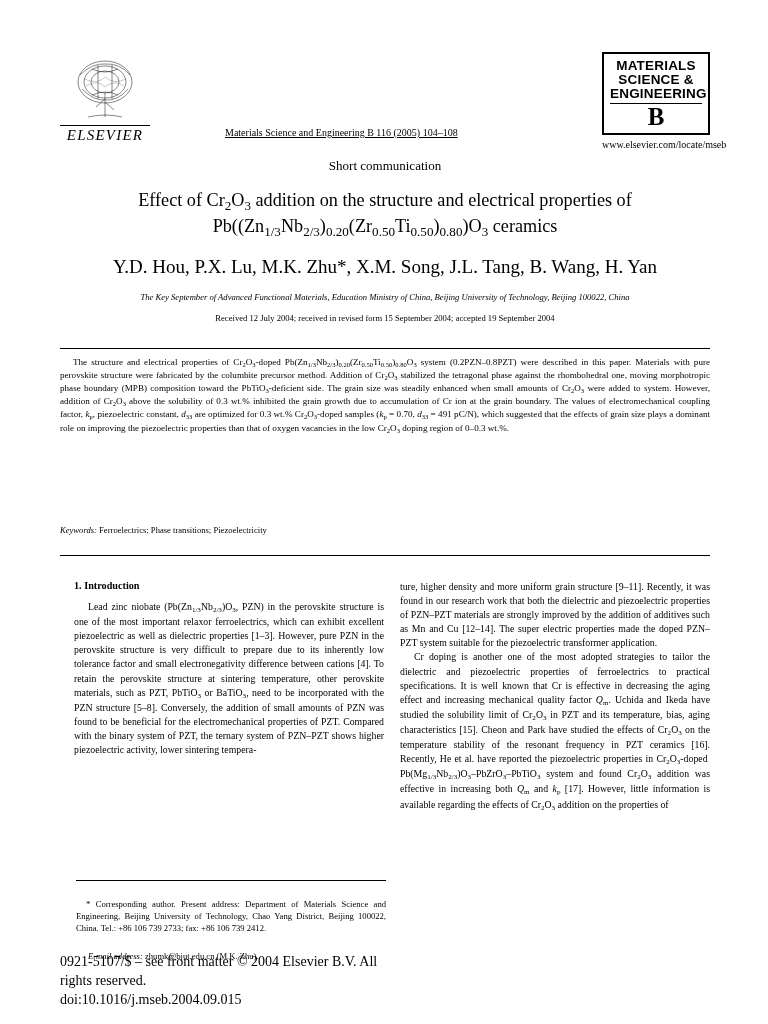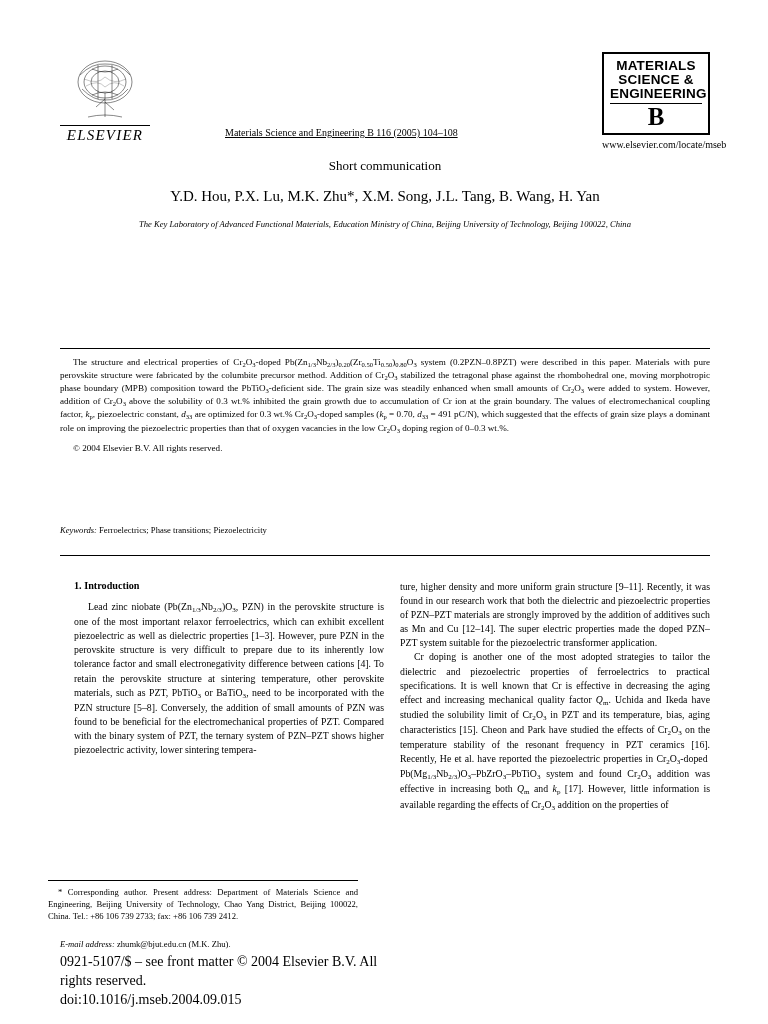--- a/index.html
+++ b/index.html
@@ -104,21 +104,22 @@
     font-size: 13px;
     margin-bottom: 14px;
   }
   .paper-title {
     font-size: 18.2px;
     line-height: 1.32;
     font-weight: normal;
     margin: 0 30px;
   }
   .authors {
-    font-size: 15px;
+    font-size: 19px;
+    margin-top: 16px;
   }
   .affiliation {
     font-size: 8.6px;
     font-style: italic;
     margin-top: 14px;
     padding: 0 20px;
   }
   .dates {
     font-size: 8.6px;
     margin-top: 11px;
@@ -192,25 +193,25 @@
     line-height: 1.44;
     margin: 0;
     text-align: justify;
     text-indent: 14px;
     hyphens: auto;
   }
   .col p.noindent { text-indent: 0; }
   
   .footnote {
     position: absolute;
-    left: 48px;
+    left: 76px;
     top: 880px;
     width: 310px;
     border-top: 0.8px solid #000;
-    padding-top: 6px;
+    padding-top: 18px;
   }
   .footnote p {
     font-size: 8.6px;
     line-height: 1.38;
     margin: 0;
     text-align: justify;
   }
   .footnote .email {
     margin-top: 16px;
     text-indent: 12px;
@@ -267,41 +268,45 @@
         <div class="l3">ENGINEERING</div>
         <div class="bigb">B</div>
       </div>
       <div class="mse-url">www.elsevier.com/locate/mseb</div>
     </div>
   </div>
 
   <div class="title-block">
     <div class="short-comm">Short communication</div>
 
+    <div class="paper-title">
+      Effect of Cr<sub>2</sub>O<sub>3</sub> addition on the structure and electrical properties of<br>
+      Pb((Zn<sub>1/3</sub>Nb<sub>2/3</sub>)<sub>0.20</sub>(Zr<sub>0.50</sub>Ti<sub>0.50</sub>)<sub>0.80</sub>)O<sub>3</sub> ceramics
+    </div>
 
     <div class="authors">Y.D. Hou, P.X. Lu, M.K. Zhu*, X.M. Song, J.L. Tang, B. Wang, H. Yan</div>
 
-    <div class="affiliation">The Key Laboratory of Advanced Functional Materials, Education Ministry of China, Beijing University of Technology, Beijing 100022, China</div>
-
+    <div class="affiliation">The Key September of Advanced Functional Materials, Education Ministry of China, Beijing University of Technology, Beijing 100022, China</div>
+
+    <div class="dates">Received 12 July 2004; received in revised form 15 September 2004; accepted 19 September 2004</div>
   </div>
 
   <div class="rule" id="rule-top"></div>
 
   <div class="abstract">
     <p>
       The structure and electrical properties of Cr<sub>2</sub>O<sub>3</sub>-doped Pb(Zn<sub>1/3</sub>Nb<sub>2/3</sub>)<sub>0.20</sub>(Zr<sub>0.50</sub>Ti<sub>0.50</sub>)<sub>0.80</sub>O<sub>3</sub> system (0.2PZN–0.8PZT) were described in
       this paper. Materials with pure perovskite structure were fabricated by the columbite precursor method. Addition of Cr<sub>2</sub>O<sub>3</sub> stabilized the
       tetragonal phase against the rhombohedral one, moving morphotropic phase boundary (MPB) composition toward the PbTiO<sub>3</sub>-deficient side.
       The grain size was steadily enhanced when small amounts of Cr<sub>2</sub>O<sub>3</sub> were added to system. However, addition of Cr<sub>2</sub>O<sub>3</sub> above the solubility
       of 0.3 wt.% inhibited the grain growth due to accumulation of Cr ion at the grain boundary. The values of electromechanical coupling factor,
       <i>k</i><sub>p</sub>, piezoelectric constant, <i>d</i><sub>33</sub> are optimized for 0.3 wt.% Cr<sub>2</sub>O<sub>3</sub>-doped samples (<i>k</i><sub>p</sub> = 0.70, <i>d</i><sub>33</sub> = 491 pC/N), which suggested that the effects
       of grain size plays a dominant role on improving the piezoelectric properties than that of oxygen vacancies in the low Cr<sub>2</sub>O<sub>3</sub> doping region
       of 0–0.3 wt.%.
     </p>
-    <p class="copyright">© 2004 Elsevier B.V. All rights reserved.</p>
   </div>
 
   <div class="keywords">
     <span class="kw-label">Keywords:</span>
     <span>Ferroelectrics; Phase transitions; Piezoelectricity</span>
   </div>
 
   <div class="rule" id="rule-bottom"></div>
 
   <div class="columns">

